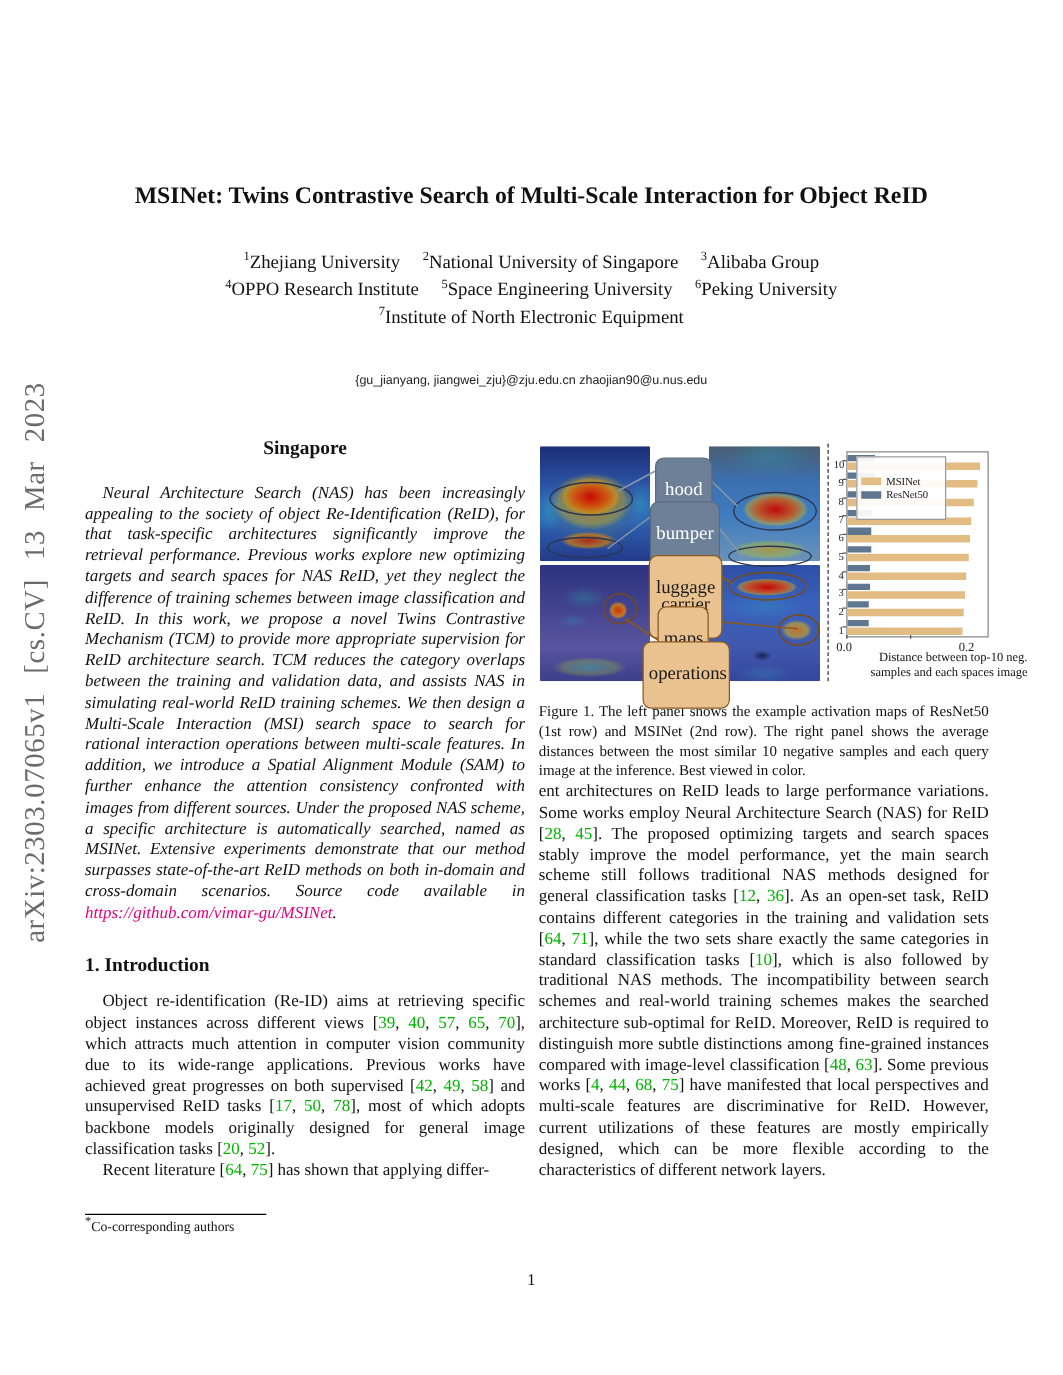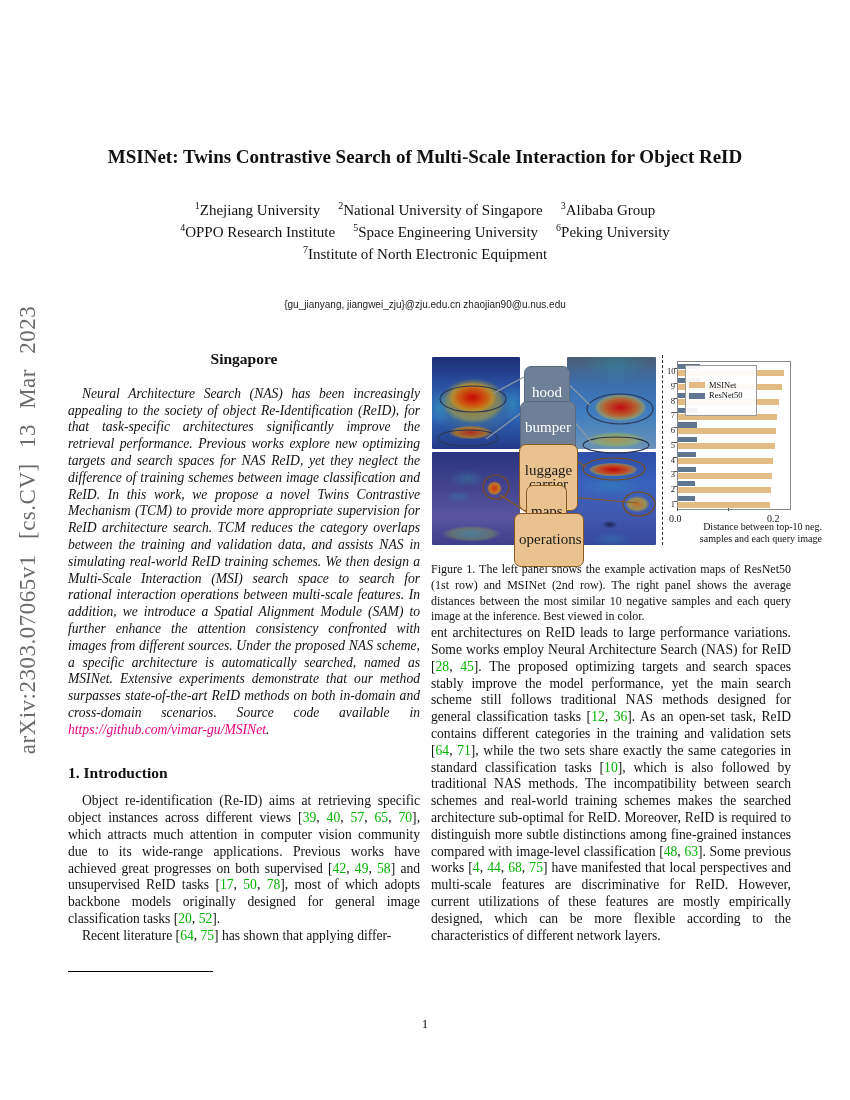--- a/index.html
+++ b/index.html
@@ -109,20 +109,21 @@
 <div class="col" id="col-left">
   <div class="abstract-head">Singapore</div>
   <p class="abstract-body"><span>Neural Architecture Search (NAS) has been increasingly appealing to the society of object Re-Identification (ReID), for that task-specific architectures significantly improve the retrieval performance. Previous works explore new optimizing targets and search spaces for NAS ReID, yet they neglect the difference of training schemes between image classification and ReID. In this work, we propose a novel Twins Contrastive Mechanism (TCM) to provide more appropriate supervision for ReID architecture search. TCM reduces the category overlaps between the training and validation data, and assists NAS in simulating real-world ReID training schemes. We then design a Multi-Scale Interaction (MSI) search space to search for rational interaction operations between multi-scale features. In addition, we introduce a Spatial Alignment Module (SAM) to further enhance the attention consistency confronted with images from different sources. Under the proposed NAS scheme, a specific architecture is automatically searched, named as MSINet. Extensive experiments demonstrate that our method surpasses state-of-the-art ReID methods on both in-domain and cross-domain scenarios. Source code available in </span><a class="paper-link" href="#">https://github.com/vimar-gu/MSINet</a><span>.</span></p>
   <div class="sect-head">1. Introduction</div>
   <p class="body">Object re-identification (Re-ID) aims at retrieving specific object instances across different views [<span class="cite">39</span>, <span class="cite">40</span>, <span class="cite">57</span>, <span class="cite">65</span>, <span class="cite">70</span>], which attracts much attention in computer vision community due to its wide-range applications. Previous works have achieved great progresses on both supervised [<span class="cite">42</span>, <span class="cite">49</span>, <span class="cite">58</span>] and unsupervised ReID tasks [<span class="cite">17</span>, <span class="cite">50</span>, <span class="cite">78</span>], most of which adopts backbone models originally designed for general image classification tasks [<span class="cite">20</span>, <span class="cite">52</span>].</p>
   <p class="body">Recent literature [<span class="cite">64</span>, <span class="cite">75</span>] has shown that applying differ-</p>
 </div>
 
 <div class="footnote-area">
   <div class="footnote-rule"></div>
+  <div><sup>*</sup><span>Co-corresponding authors</span></div>
 </div>
 
 <div class="col" id="col-right">
   <div class="figure1">
     <div class="leftpanel">
       <div class="tile tl"></div>
       <div class="tile tr"></div>
       <div class="tile bl"></div>
       <div class="tile br"></div>
       <svg class="anno-svg" viewBox="0 0 224 190">
@@ -210,21 +211,21 @@
           <div class="ytickmark" style="left: 7px; top: 130.95px;"></div>
           <div class="ytick" style="top: 140.65px;">1</div>
           <div class="ytickmark" style="left: 7px; top: 145.65px;"></div>
           <div class="xtick" style="left: 2px;">0.0</div>
           <div class="xtickmark" style="left: 10px;"></div>
           <div class="xtick" style="left: 52.9091px; margin-left: 47px;">0.2</div>
           <div class="xtickmark" style="left: 60.9091px;"></div>
         </div>
       <div class="chart-xlabel">
         <div>Distance between top-10 neg.</div>
-        <div>samples and each query image</div>
+        <div>samples and each spaces image</div>
       </div>
     </div>
   </div>
   <div class="fig-caption">Figure 1. The left panel shows the example activation maps of ResNet50 (1st row) and MSINet (2nd row). The right panel shows the average distances between the most similar 10 negative samples and each query image at the inference. Best viewed in color.</div>
   <p class="body noindent rcol-body">ent architectures on ReID leads to large performance variations. Some works employ Neural Architecture Search (NAS) for ReID [<span class="cite">28</span>, <span class="cite">45</span>]. The proposed optimizing targets and search spaces stably improve the model performance, yet the main search scheme still follows traditional NAS methods designed for general classification tasks [<span class="cite">12</span>, <span class="cite">36</span>]. As an open-set task, ReID contains different categories in the training and validation sets [<span class="cite">64</span>, <span class="cite">71</span>], while the two sets share exactly the same categories in standard classification tasks [<span class="cite">10</span>], which is also followed by traditional NAS methods. The incompatibility between search schemes and real-world training schemes makes the searched architecture sub-optimal for ReID. Moreover, ReID is required to distinguish more subtle distinctions among fine-grained instances compared with image-level classification [<span class="cite">48</span>, <span class="cite">63</span>]. Some previous works [<span class="cite">4</span>, <span class="cite">44</span>, <span class="cite">68</span>, <span class="cite">75</span>] have manifested that local perspectives and multi-scale features are discriminative for ReID. However, current utilizations of these features are mostly empirically designed, which can be more flexible according to the characteristics of different network layers.</p>
 </div>
 
 <div class="pagenum">1</div>
 
 </body></html>

